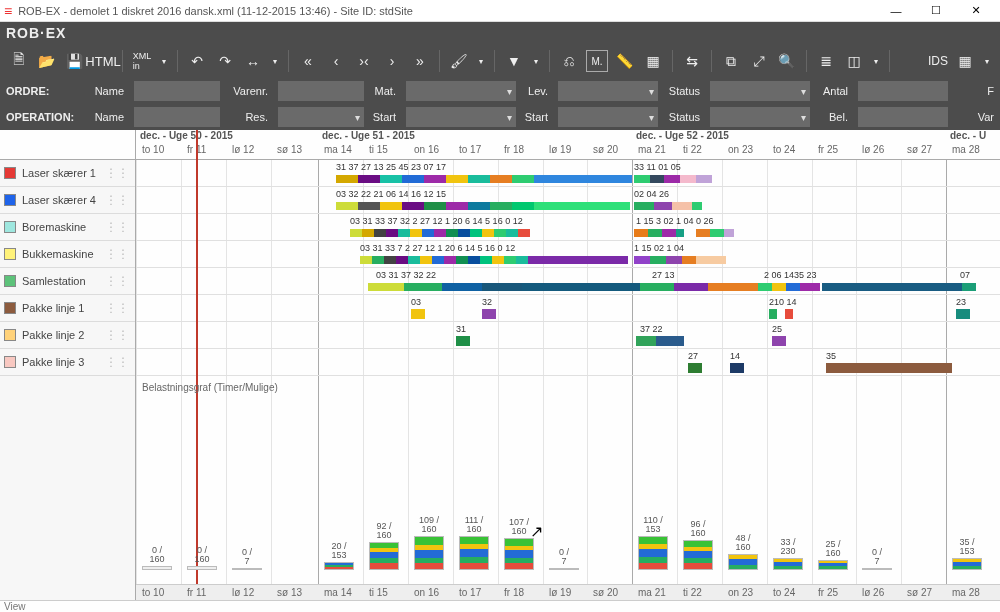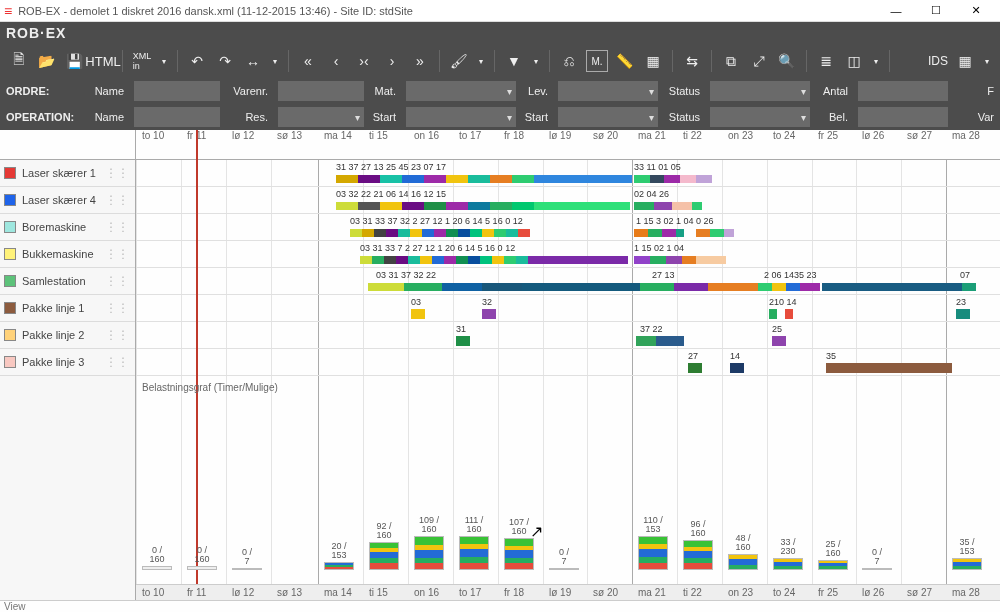--- a/index.html
+++ b/index.html
@@ -307,20 +307,26 @@
         <div class="col week" style="position: absolute; left: 496px; top: 0px; bottom: 0px; width: 45px;"></div>
         <div class="col" style="position: absolute; left: 541px; top: 0px; bottom: 0px; width: 45px;"></div>
         <div class="col" style="position: absolute; left: 586px; top: 0px; bottom: 0px; width: 45px;"></div>
         <div class="col" style="position: absolute; left: 631px; top: 0px; bottom: 0px; width: 45px;"></div>
         <div class="col" style="position: absolute; left: 676px; top: 0px; bottom: 0px; width: 45px;"></div>
         <div class="col" style="position: absolute; left: 720px; top: 0px; bottom: 0px; width: 45px;"></div>
         <div class="col" style="position: absolute; left: 765px; top: 0px; bottom: 0px; width: 45px;"></div>
         <div class="col week" style="position: absolute; left: 810px; top: 0px; bottom: 0px; width: 45px;"></div>
       </div>
     <div class="gantt-head" id="grid-head">
+      <div class="week-labels" id="week-labels">
+          <span class="week-label" style="left: 4px;">dec. - Uge 50 - 2015</span>
+          <span class="week-label" style="left: 186px;">dec. - Uge 51 - 2015</span>
+          <span class="week-label" style="left: 500px;">dec. - Uge 52 - 2015</span>
+          <span class="week-label" style="left: 814px;">dec. - U</span>
+        </div>
       <div class="day-labels" id="day-labels">
           <span class="day-label" style="left: 6px;">to 10</span>
           <span class="day-label" style="left: 51px;">fr 11</span>
           <span class="day-label" style="left: 96px;">lø 12</span>
           <span class="day-label" style="left: 141px;">sø 13</span>
           <span class="day-label" style="left: 188px;">ma 14</span>
           <span class="day-label" style="left: 233px;">ti 15</span>
           <span class="day-label" style="left: 278px;">on 16</span>
           <span class="day-label" style="left: 323px;">to 17</span>
           <span class="day-label" style="left: 368px;">fr 18</span>

